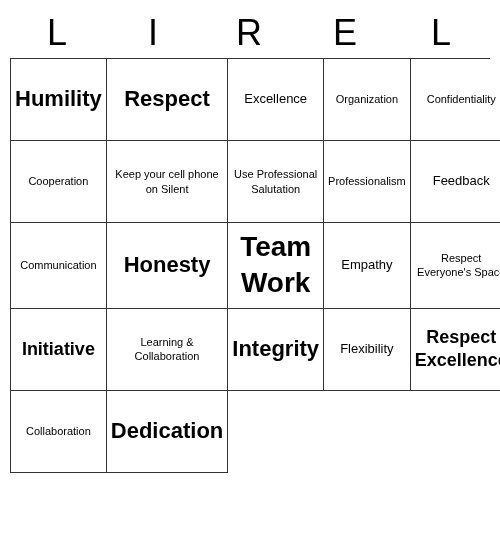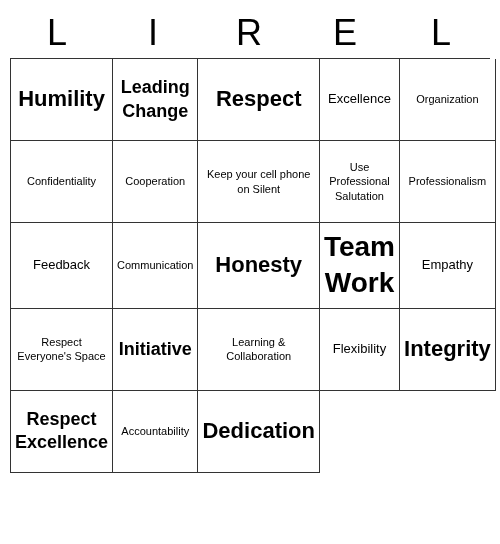--- a/index.html
+++ b/index.html
@@ -80,36 +80,35 @@
 <div class="bingo-container">
   <div class="bingo-header">
   <div class="header-cell">L</div>
       <div class="header-cell">I</div>
       <div class="header-cell">R</div>
       <div class="header-cell">E</div>
       <div class="header-cell">L</div>
     </div>
   <div class="bingo-grid">
   <div class="bingo-cell large-text">Humility</div>
-      <div class="bingo-cell medium-text">Leading Change</div>
       <div class="bingo-cell large-text">Respect</div>
       <div class="bingo-cell">Excellence</div>
       <div class="bingo-cell small-text">Organization</div>
       <div class="bingo-cell small-text">Confidentiality</div>
       <div class="bingo-cell small-text">Cooperation</div>
       <div class="bingo-cell small-text">Keep your cell phone on Silent</div>
       <div class="bingo-cell small-text">Use Professional Salutation</div>
       <div class="bingo-cell small-text">Professionalism</div>
       <div class="bingo-cell">Feedback</div>
       <div class="bingo-cell small-text">Communication</div>
       <div class="bingo-cell large-text">Honesty</div>
       <div class="bingo-cell xlarge-text">Team Work</div>
       <div class="bingo-cell">Empathy</div>
       <div class="bingo-cell small-text">Respect Everyone's Space</div>
       <div class="bingo-cell medium-text">Initiative</div>
       <div class="bingo-cell small-text">Learning &amp; Collaboration</div>
+      <div class="bingo-cell large-text">Integrity</div>
       <div class="bingo-cell">Flexibility</div>
-      <div class="bingo-cell large-text">Integrity</div>
       <div class="bingo-cell medium-text">Respect Excellence</div>
-      <div class="bingo-cell small-text">Accountability</div>
+      <div class="bingo-cell small-text">Collaboration</div>
       <div class="bingo-cell large-text">Dedication</div>
     </div>
 </div>
 
 </body></html>

